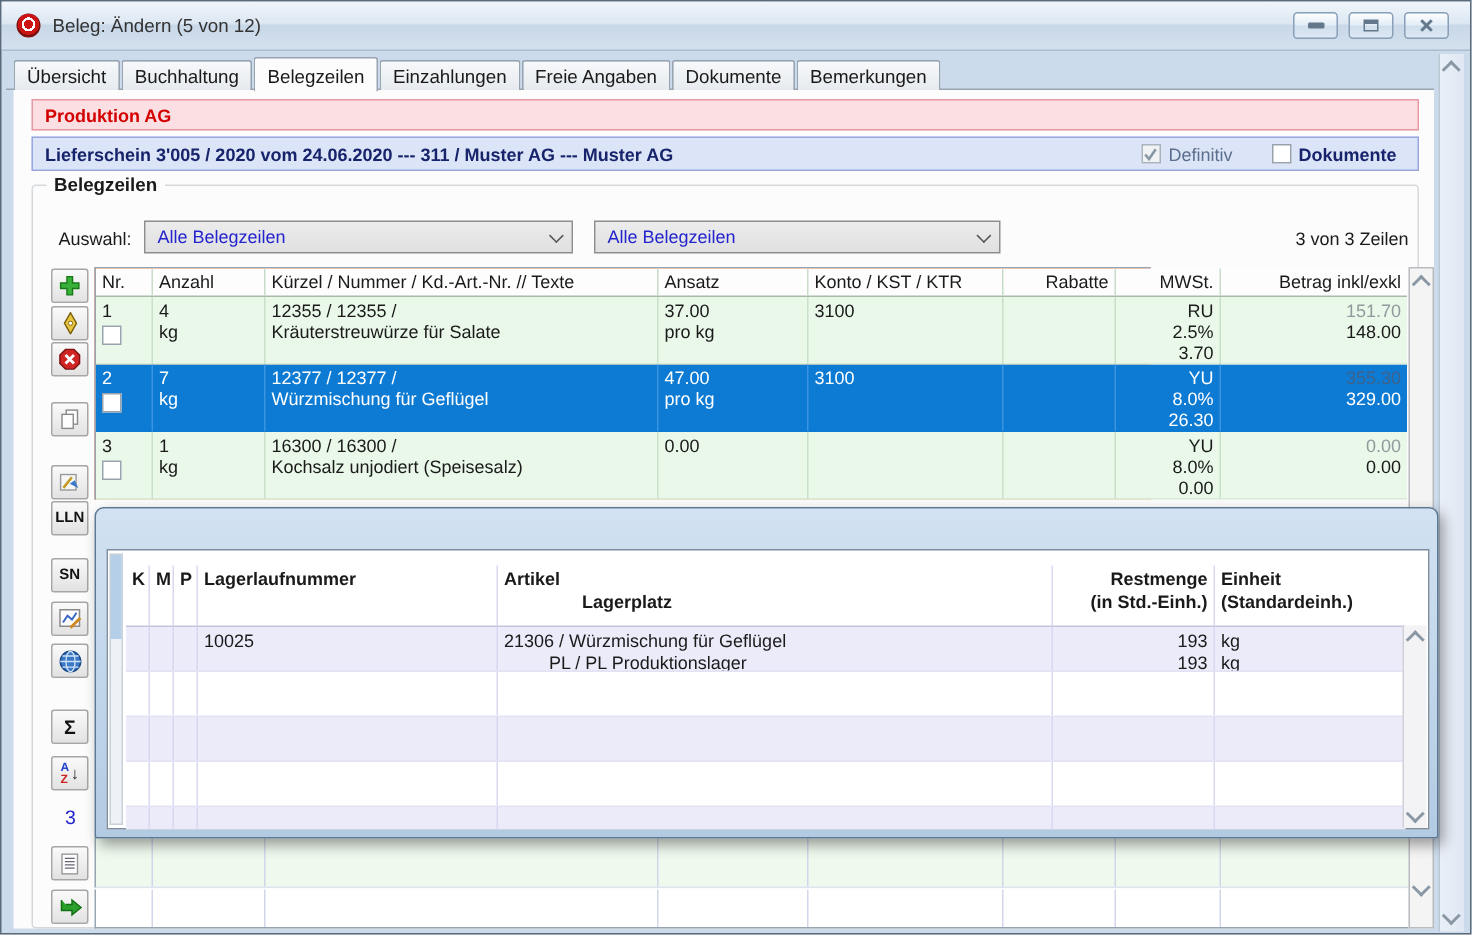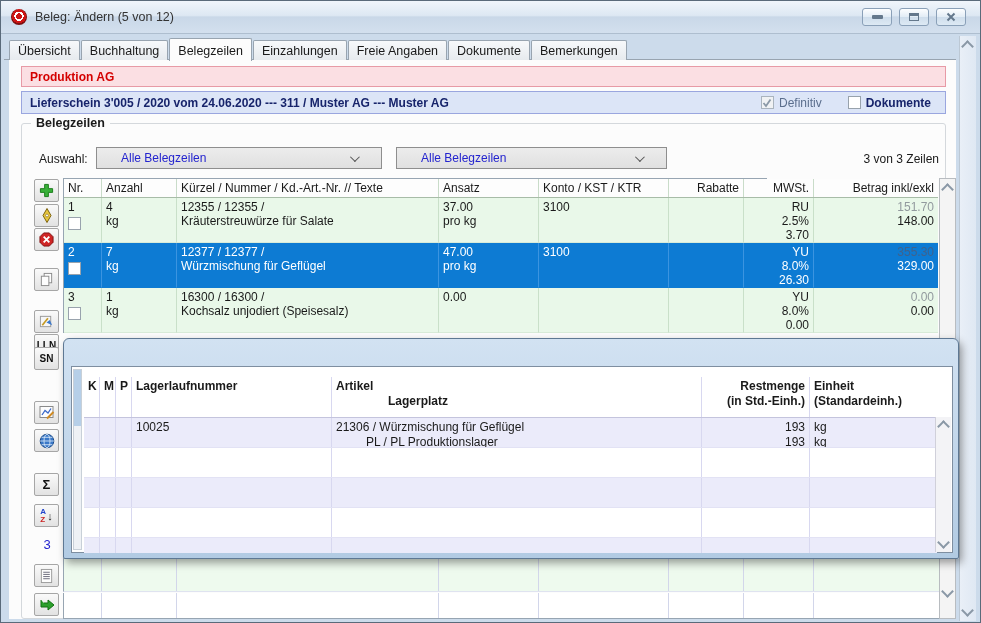--- a/index.html
+++ b/index.html
@@ -50,21 +50,21 @@
 
   
   .groupbox { position:absolute; left:20px; top:122px; width:925px; height:496px;
       border:1px solid #d4d8dc; border-radius:3px; }
   .group-legend { position:absolute; left:30px; top:115px; background:#fcfcfc; padding:0 5px;
       font-weight:bold; font-size:12.5px; z-index:2; }
 
   
   .lbl-auswahl { position:absolute; left:38px; top:151px; }
   .dropdown { position:absolute; height:22px; background:linear-gradient(#ececec,#e0e0e0);
-      border:1px solid #8e8e8e; display:flex; align-items:center; padding:0 24px; color:#2424cf; }
+      border:1px solid #8e8e8e; display:flex; align-items:center; padding:0 8px; color:#2424cf; }
   .dd1 { left:95px; top:146px; width:286px; }
   .dd2 { left:395px; top:146px; width:271px; }
   .dd-chev { margin-left:auto; width:7px; height:7px; border-right:1.6px solid #555;
       border-bottom:1.6px solid #555; transform:rotate(45deg) translateY(-2px); }
   .count-text { position:absolute; top:151px; right:41px; }
 
   
   .toolbtn { position:absolute; left:33px; width:25px; height:23px; border:1px solid #a6a6a6;
       border-radius:2px; background:linear-gradient(#fafafa,#e2e2e2);
       display:flex; align-items:center; justify-content:center; font-size:10px; }
@@ -241,21 +241,21 @@
       </svg>
   </div>
   <div class="toolbtn" style="top:309px;">
     <svg width="15" height="15" viewBox="0 0 16 16">
         <rect x="1.5" y="2.5" width="11" height="11" fill="#f6f6f6" stroke="#999"></rect>
         <path d="M3.5 12 L9.5 4.5" stroke="#c59a24" stroke-width="1.8"></path>
         <path d="M8 9 L14 12 L11.5 6.5 Z" fill="#3a78cc"></path>
       </svg>
   </div>
   <div class="toolbtn textbtn" style="top:333px;">LLN</div>
-  <div class="toolbtn textbtn" style="top:346px;">SN</div>
+  <div class="toolbtn textbtn" style="top:371px;">SN</div>
   <div class="toolbtn" style="top:400px;">
     <svg width="16" height="15" viewBox="0 0 16 15">
         <rect x="1" y="1.5" width="13" height="11" fill="#fdfdfd" stroke="#8a8a8a"></rect>
         <path d="M3 10 L6 5.5 L9 8 L12 3.5" stroke="#3a68c8" fill="none" stroke-width="1.3"></path>
         <path d="M8 13.5 L14.5 7" stroke="#cf8a22" stroke-width="2"></path>
       </svg>
   </div>
   <div class="toolbtn" style="top:428px;">
     <svg width="16" height="16" viewBox="0 0 16 16">
         <circle cx="8" cy="8" r="6.8" fill="#3a78c8" stroke="#1a4a88"></circle>

